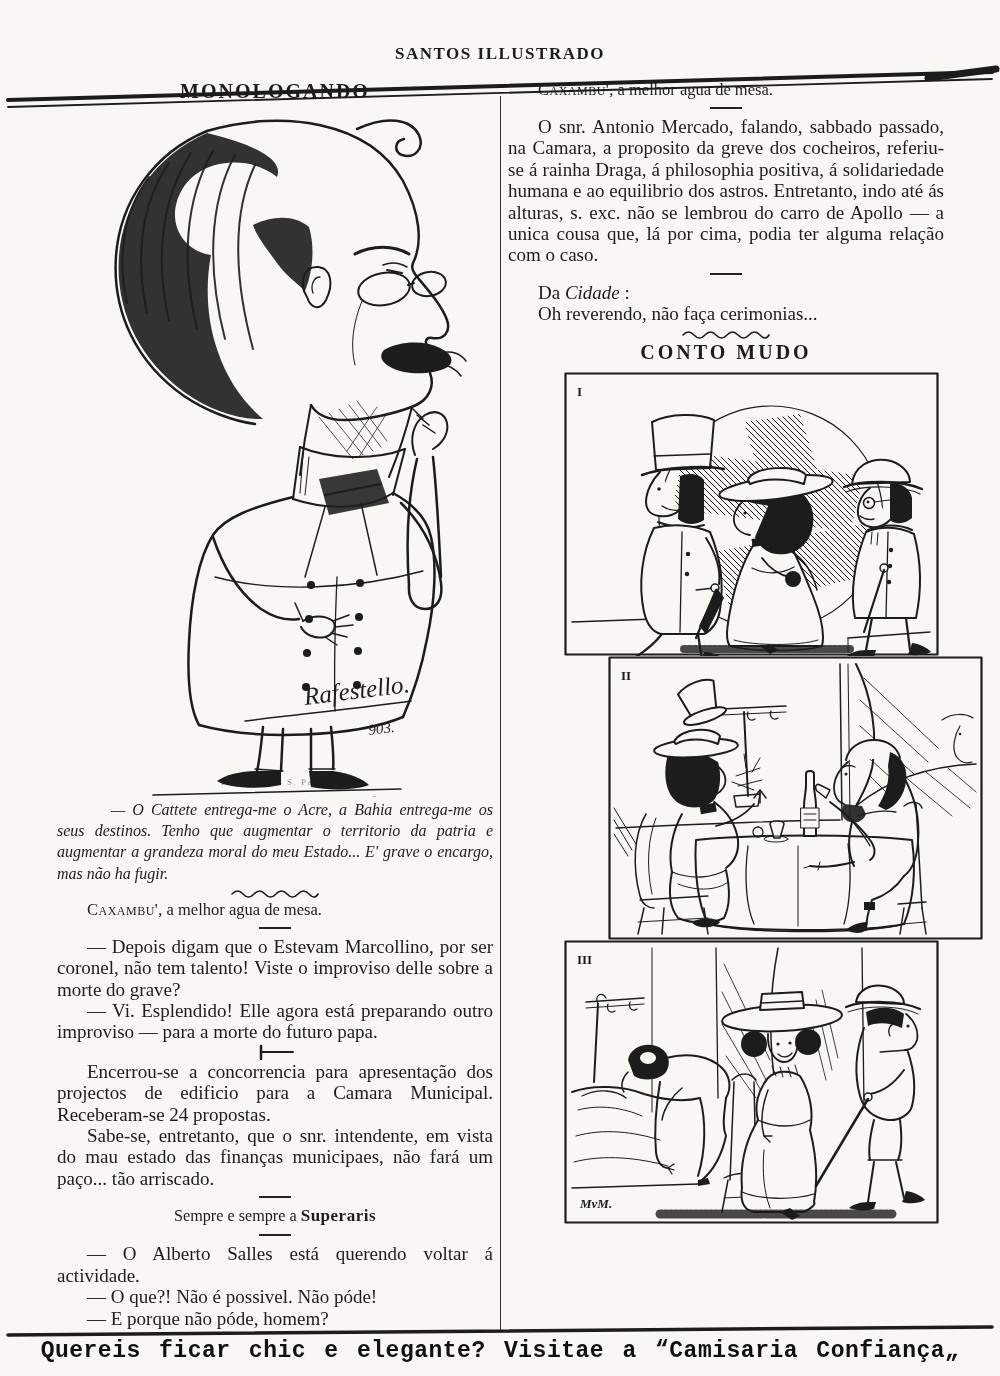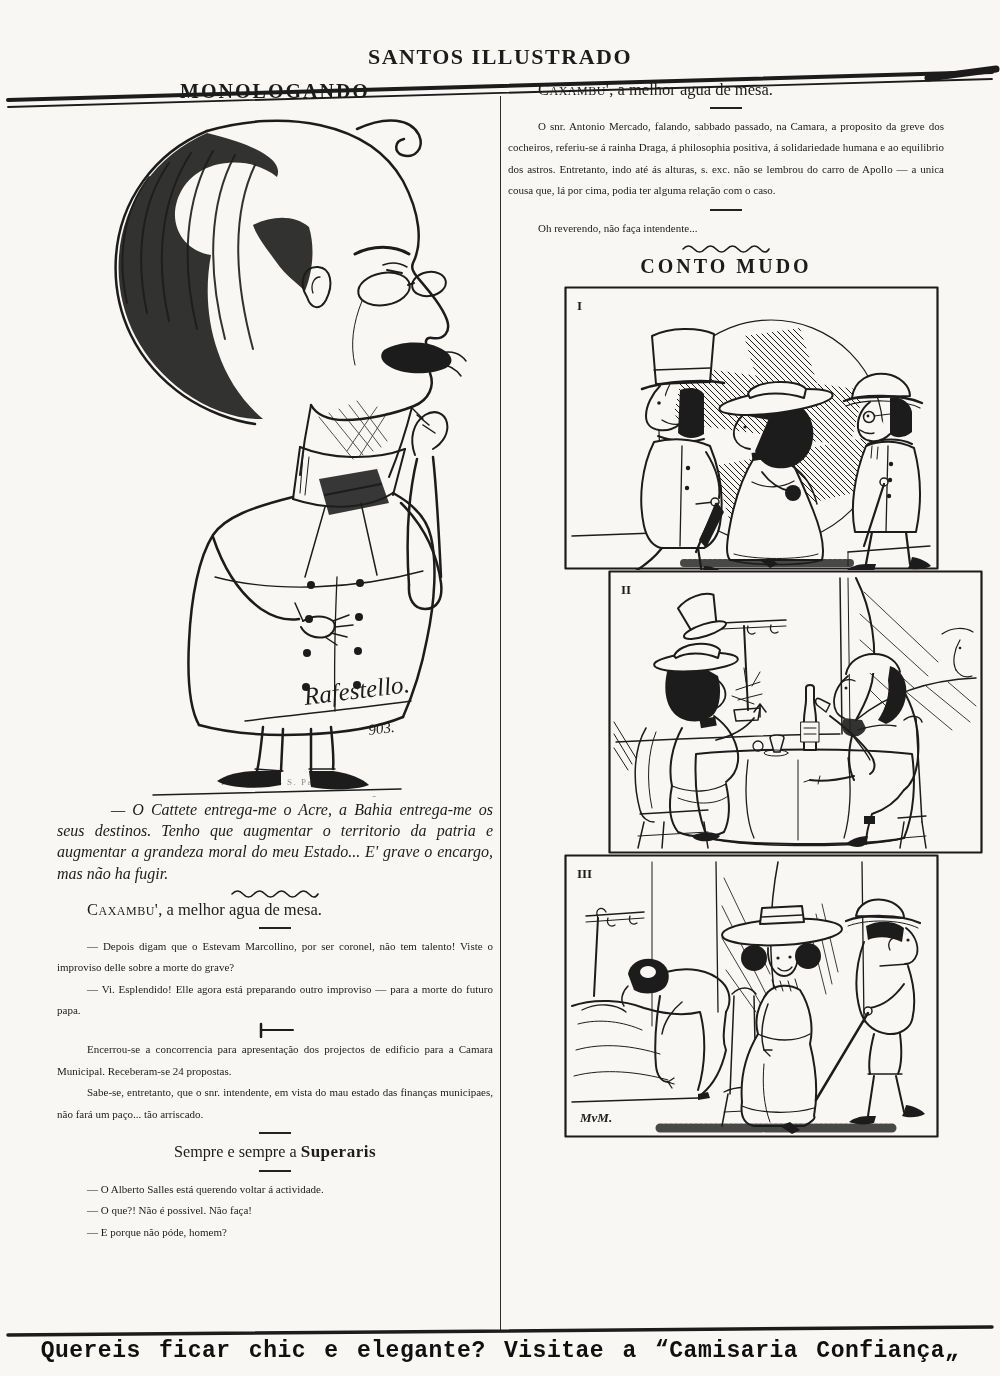--- a/index.html
+++ b/index.html
@@ -1,35 +1,35 @@
 <!DOCTYPE html>
 <html><head>
 <meta charset="utf-8">
 <style>
   html,body{margin:0;padding:0;background:#9a9a96;}
   .page{position:relative;width:1000px;height:1376px;margin:0 auto;background:#f8f7f3;
         color:#1c1c1c;font-family:"Liberation Serif","DejaVu Serif",serif;overflow:hidden;}
   
   .masthead{position:absolute;top:44px;left:0;width:100%;text-align:center;
-            font-size:22px;letter-spacing:1.5px;font-weight:600;}
+            font-size:17px;letter-spacing:1.5px;font-weight:600;}
   .top-rule,.bottom-rule{position:absolute;left:0;}
   .top-rule{top:58px;}
   .bottom-rule{top:1320px;}
   .col-divider{position:absolute;left:500px;top:96px;height:1236px;width:0;
                border-left:1.6px solid #2e2e2c;}
   
   .col{position:absolute;top:80px;width:436px;}
   .col-left{left:57px;}
   .col-right{left:508px;top:78px;}
   .sec-title{margin:0 0 4px;text-align:center;font-size:20px;letter-spacing:2px;
              font-weight:600;}
   .sec-title.conto{letter-spacing:3px;margin:2px 0 8px;}
   .figure{margin:0;line-height:0;}
   p{margin:0;}
-  .body{font-size:11px;line-height:21.4px;text-align:justify;text-indent:30px;}
+  .body{font-size:19px;line-height:21.4px;text-align:justify;text-indent:30px;}
   .caption{font-size:16px;line-height:21.2px;text-align:justify;text-indent:54px;
            font-style:italic;margin-top:2px;}
   .caxline{font-size:16.5px;line-height:20px;text-indent:30px;margin-top:2px;}
   .sc{font-variant:small-caps;letter-spacing:.5px;}
   .quote{text-indent:20px;}
   .superaris{font-size:16.2px;line-height:21px;text-align:center;}
   .superaris b{font-size:17px;letter-spacing:.5px;}
   
   .rule-short{width:32px;border-top:2px solid #222;margin:7px auto;}
   .rule-wavy{width:92px;margin:2px auto;line-height:0;}
@@ -220,35 +220,36 @@
     <p class="body">Encerrou-se a concorrencia para apresentação dos projectos de edificio para a Camara Municipal. Receberam-se 24 propostas.</p>
     <p class="body">Sabe-se, entretanto, que o snr. intendente, em vista do mau estado das finanças municipaes, não fará um paço... tão arriscado.</p>
 
     <div class="rule-short"></div>
 
     <p class="superaris"><span>Sempre e sempre a </span><b>Superaris</b></p>
 
     <div class="rule-short"></div>
 
     <p class="body">— O Alberto Salles está querendo voltar á actividade.</p>
-    <p class="body">— O que?! Não é possivel. Não faça!</p>
+    <p class="body">— O que?! Não é possivel. Não póde!</p>
     <p class="body">— E porque não póde, homem?</p>
   </div>
 
   <div class="col col-right">
 
     <p class="caxline"><span class="sc">Caxambu'</span><span>, a melhor agua de mesa.</span></p>
 
     <div class="rule-short"></div>
 
     <p class="body">O snr. Antonio Mercado, falando, sabbado passado, na Camara, a proposito da greve dos cocheiros, referiu-se á rainha Draga, á philosophia positiva, á solidariedade humana e ao equilibrio dos astros. Entretanto, indo até ás alturas, s. exc. não se lembrou do carro de Apollo — a unica cousa que, lá por cima, podia ter alguma relação com o caso.</p>
 
     <div class="rule-short"></div>
 
-    <p class="body">Oh reverendo, não faça intendente...</p>
+    <p class="body"><span>Da </span><i>Cidade</i><span> :</span></p>
+    <p class="body">Oh reverendo, não faça cerimonias...</p>
 
     <div class="rule-wavy">
       <svg width="92" height="12" viewBox="0 0 92 12">
           <path class="ink" stroke-width="1.6" d="M 3 8 Q 8.5 2 14 8 T 25 8 T 36 8 T 47 8 T 58 8 T 69 8 T 80 8 T 89 8"></path>
         </svg>
     </div>
 
     <h2 class="sec-title conto">CONTO MUDO</h2>
 
     <div class="panels">

